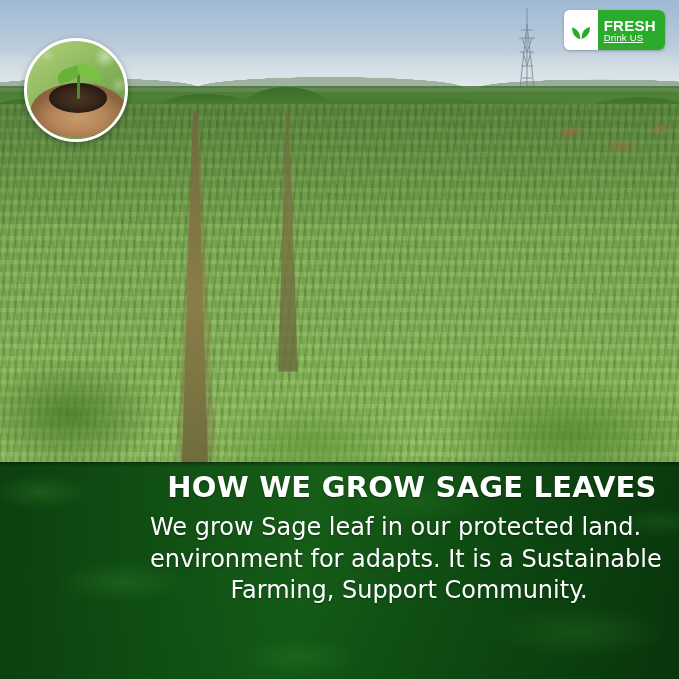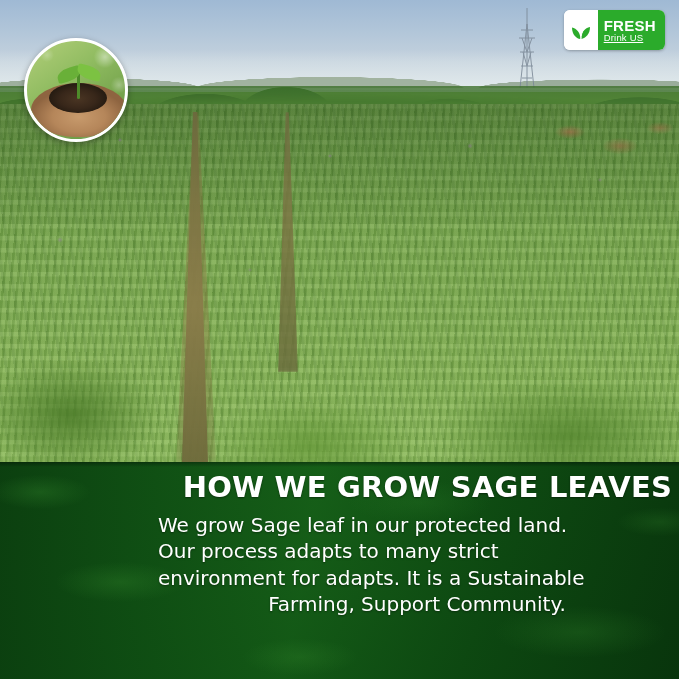--- a/index.html
+++ b/index.html
@@ -242,30 +242,30 @@
   }
 
   .panel-title {
     position:absolute;
     left:152px; top:470px;
     width:520px;
     color:#ffffff;
     font-size:29px;
     font-weight:bold;
     letter-spacing:.2px;
-    text-align:right;
+    text-align:center;
     text-shadow:0 1px 2px rgba(0,0,0,.45);
     font-family:"DejaVu Sans", sans-serif;
   }
   .panel-body {
     position:absolute;
-    left:158px; top:512px;
+    left:150px; top:512px;
     width:518px;
     color:#ffffff;
-    font-size:20px;
+    font-size:24px;
     line-height:1.32;
     text-align:justify;
     font-family:"DejaVu Sans", sans-serif;
     text-shadow:0 1px 2px rgba(0,0,0,.4);
   }
   .panel-body p { margin:0; }
   .panel-body .last { text-align:center; }
 </style>
 </head>
 <body>
@@ -342,18 +342,17 @@
     <div class="bp-soil"></div>
     <div class="bp-stem"></div>
     <div class="bp-leaf-l"></div>
     <div class="bp-leaf-r"></div>
   </div>
 
   <div class="panel-title">HOW WE GROW SAGE LEAVES</div>
 
   <div class="panel-body">
     <p>We grow Sage leaf in our protected land.</p>
-    <p>Our process adapts to many strict</p>
     <p>environment for  adapts. It is a Sustainable</p>
     <p class="last">Farming, Support Community.</p>
   </div>
 
 </div>
 
 </body></html>

